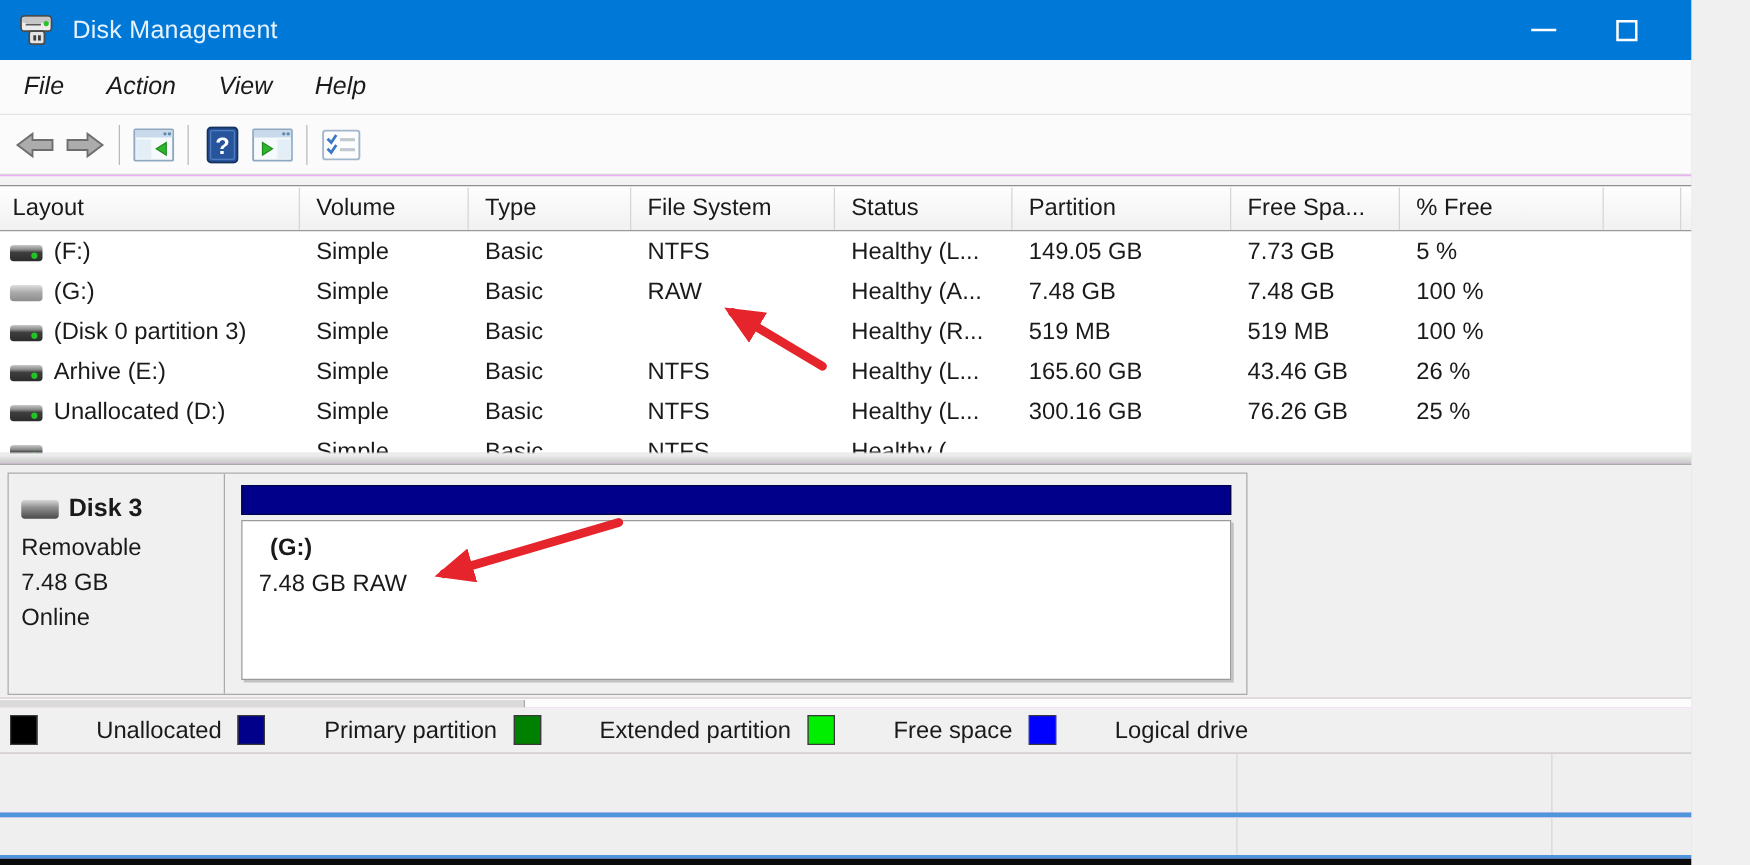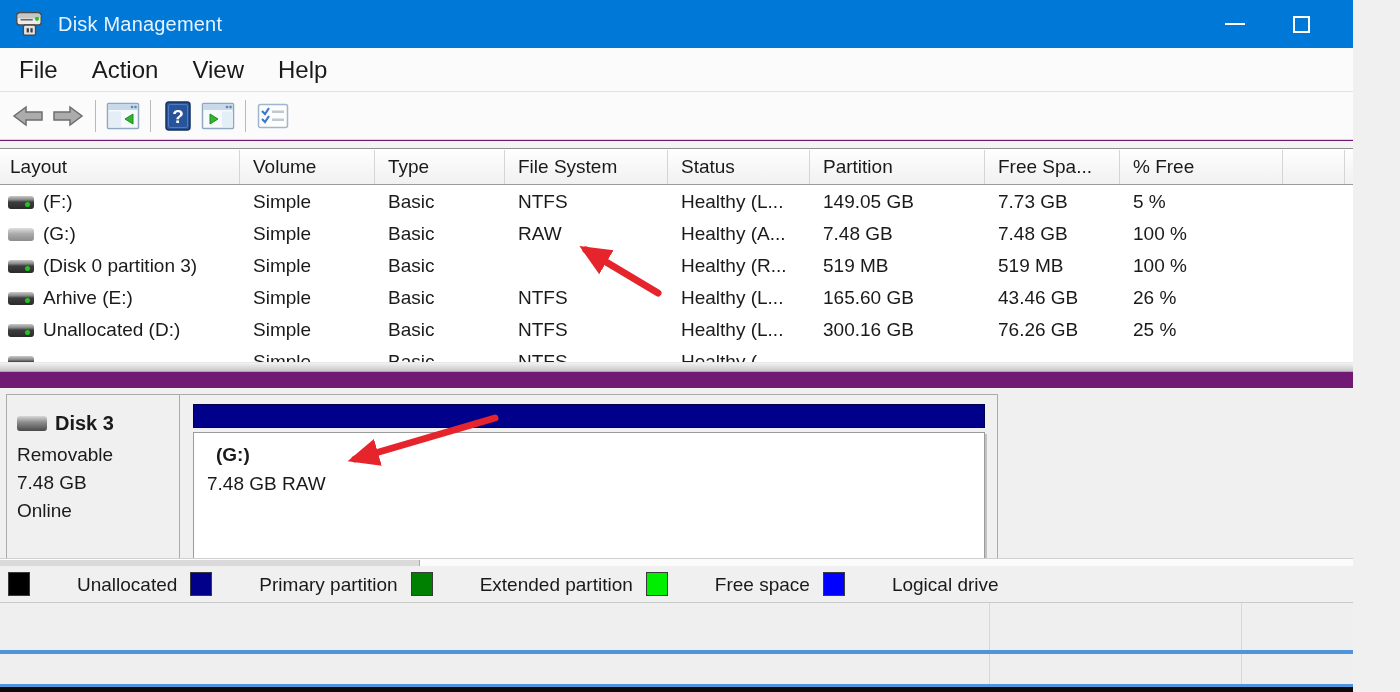--- a/index.html
+++ b/index.html
@@ -1,35 +1,35 @@
 <!DOCTYPE html>
 <html><head>
 <meta charset="utf-8">
 <style>
   * { margin:0; padding:0; box-sizing:border-box; }
   html,body { width:1400px; height:692px; }
   body { font-family:"Liberation Sans", sans-serif; color:#1A1A1A; background:#F0F0F0; }
-  .screen { position:relative; width:1353px; height:692px; overflow:hidden; background:#701a75; }
+  .screen { position:relative; width:1353px; height:692px; overflow:hidden; background:#f0abfc; }
 
   
   .titlebar { position:absolute; left:0; top:0; width:1400px; height:48px; background:#0078D7; display:flex; align-items:center; }
   .app-icon { margin-left:14px; width:30px; height:32px; }
   .title-text { margin-left:14px; font-size:20px; color:#E6F3FF; letter-spacing:.2px; }
   .win-controls { position:absolute; right:0; top:0; height:48px; display:flex; }
   .win-btn { width:66px; height:48px; display:flex; align-items:center; justify-content:center; }
   .glyph-min { width:20px; height:2px; background:#FFF; }
   .glyph-max { width:17px; height:17px; border:2px solid #FFF; }
   .glyph-close { position:relative; width:20px; height:20px; }
   .glyph-close::before,.glyph-close::after { content:""; position:absolute; left:9px; top:-1px; width:2px; height:24px; background:#FFF; }
   .glyph-close::before { transform:rotate(45deg); }
   .glyph-close::after { transform:rotate(-45deg); }
 
   
   .menubar { position:absolute; left:0; top:48px; width:1400px; height:44px; background:#FBFBFB; border-bottom:1px solid #E2E2E2; display:flex; align-items:center; padding-left:4px; }
-  .menu-item { font-size:24px; padding:7px 15px; margin-right:4px; }
+  .menu-item { font-size:20px; padding:7px 15px; margin-right:4px;font-style:italic; }
 
   
   .toolbar { position:absolute; left:0; top:92px; width:1400px; height:48px; background:#FBFBFB; border-bottom:1px solid #D6D6D6; display:flex; align-items:center; padding-left:8px; }
   .tb-btn { display:flex; align-items:center; justify-content:center; width:40px; height:40px; }
   .tb-sep { width:1px; height:32px; background:#B9B9B9; margin:0 7px; }
   .gapstrip { position:absolute; left:0; top:141px; width:1400px; height:7px; background:#F3F3F3; }
 
   
   .list-pane { position:absolute; left:0; top:148px; width:1400px; height:214px; background:#FFFFFF; border-top:1px solid #8F8F8F; }
   .cols { display:grid; grid-template-columns:240px 135px 130px 163px 142px 175px 135px 163px 62px minmax(0,1fr); }
@@ -51,21 +51,21 @@
   .vscroll-top { top:1px; height:213px; }
   .chev { width:11px; height:11px; border-right:2.5px solid #555; border-bottom:2.5px solid #555; position:absolute; left:9px; }
   .chev-up { transform:rotate(-135deg); }
   .chev-down { transform:rotate(45deg); }
   .sb-thumb { position:absolute; left:5px; width:21px; background:#CDCDCD; }
 
   
   .splitter { position:absolute; left:0; top:362px; width:1400px; height:10px; background:linear-gradient(#F2F2F2,#C7C7C7); border-top:1px solid #E8E8E8; border-bottom:1px solid #A9A9A9; }
 
   
-  .bottom-pane { position:absolute; left:0; top:388px; width:1400px; height:186px; background:#F0F0F0; }
+  .bottom-pane { position:absolute; left:0; top:372px; width:1400px; height:186px; background:#F0F0F0; }
   .disk-row { position:absolute; left:6px; top:6px; width:992px; height:178px; background:#F0F0F0; border:1px solid #ABABAB; display:flex; }
   .disk-label { width:173px; border-right:1px solid #ABABAB; padding:14px 10px 0 10px; font-size:19px; line-height:28px; }
   .disk-title { display:flex; align-items:center; margin-bottom:4px; }
   .disk-ico { width:30px; height:15px; border-radius:3px; background:linear-gradient(180deg,#D8D8D8 0%,#8F8F8F 40%,#4A4A4A 100%); }
   .disk-name { font-size:20px; font-weight:bold; margin-left:8px; }
   .disk-graphic { flex:1; position:relative; padding:9px 12px 0 13px; }
   .part-strip { height:24px; border:1px solid #00004A; }
   .part-body { margin-top:4px; height:128px; background:#FFF; border:1px solid #9B9B9B; box-shadow:2px 2px 0 #C2C2C2; padding:7px 0 0 13px; font-size:19px; line-height:29px; }
   .part-name { font-weight:bold; padding-left:9px; }
 

